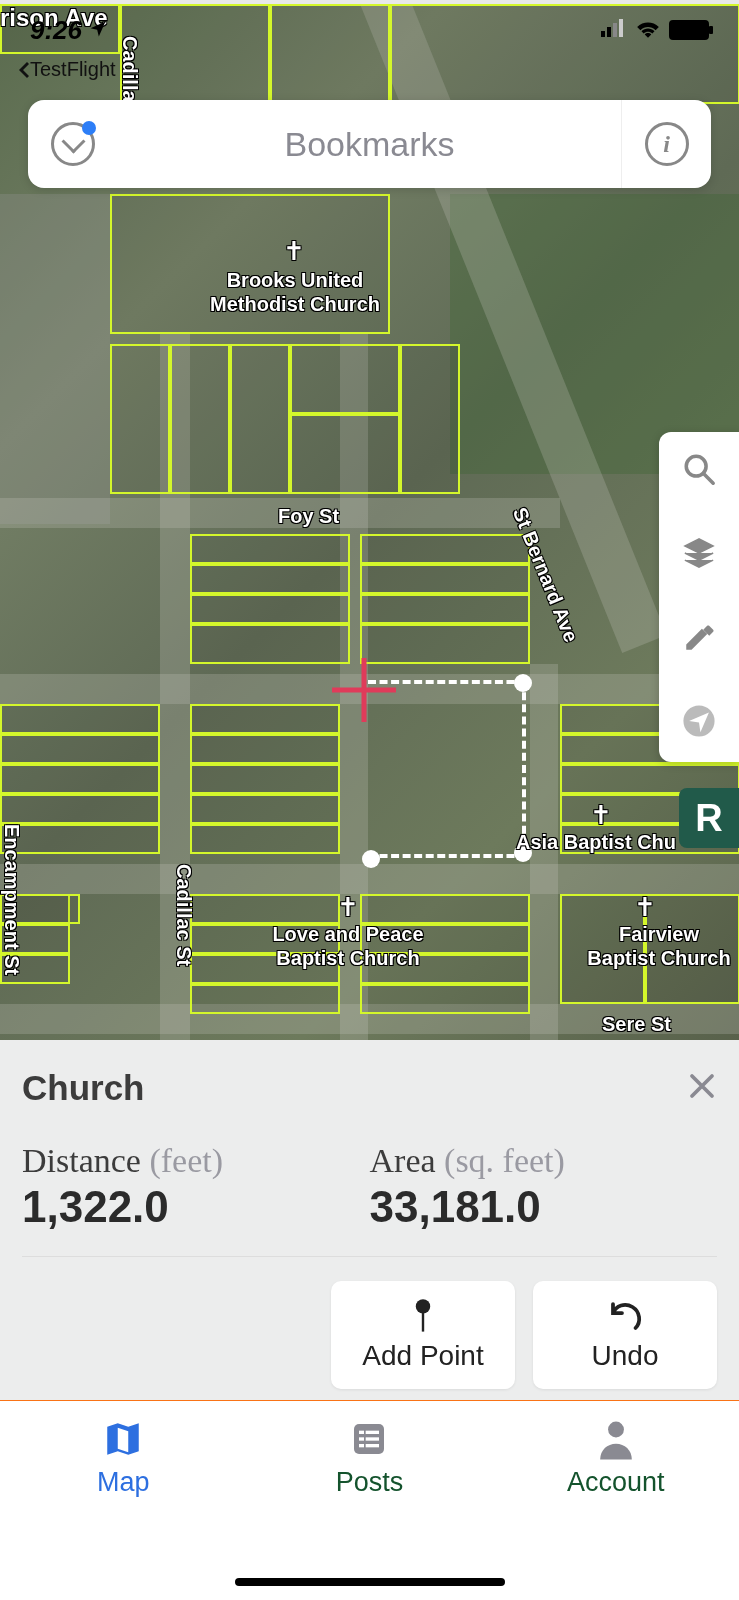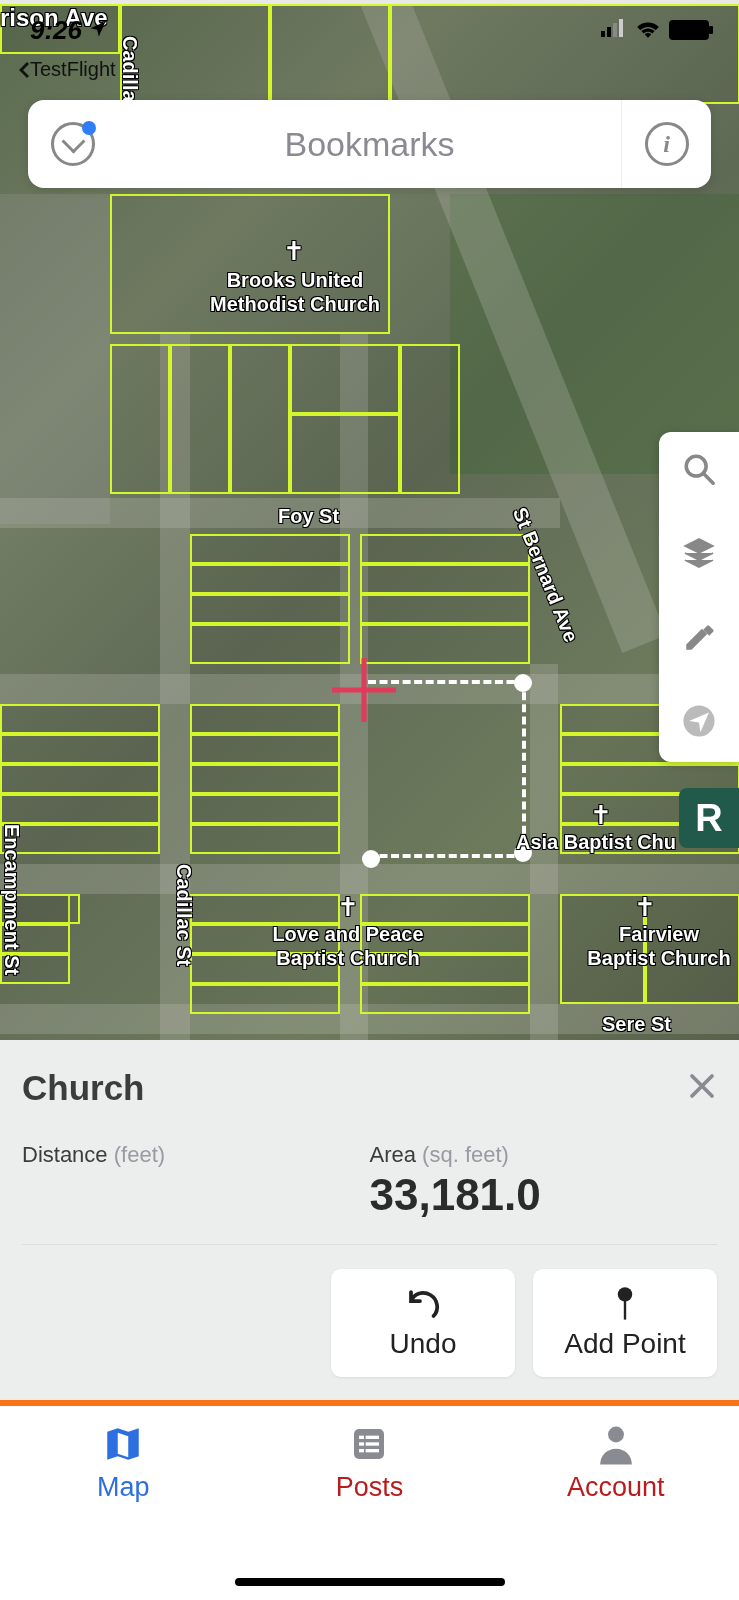--- a/index.html
+++ b/index.html
@@ -49,34 +49,34 @@
   .side-tools .tool { color:#888; }
   .r-badge { position:absolute; right:0; top:788px; width:60px; height:60px; background:#215a4a; color:#fff; font-size:38px; font-weight:700; display:flex; align-items:center; justify-content:center; border-top-left-radius:8px; border-bottom-left-radius:8px; z-index:40;}
 
   
   .measure-panel { position:absolute; top:1040px; left:0; right:0; background:#eceded; padding: 28px 22px 18px; }
   .measure-head { display:flex; align-items:center; justify-content:space-between; }
   .measure-title { font-size:35px; font-weight:600; color:#3c3c3c; }
   .measure-close { font-size:38px; color:#8a8a92; font-weight:300; line-height:1; }
   .measure-stats { display:flex; margin-top:34px; padding-bottom:24px; border-bottom:1px solid #ddd;}
   .stat { flex:1; }
-  .stat-label { font-size:22px; color:#3c3c3c; font-weight:500; }
+  .stat-label { font-size:34px; color:#3c3c3c; font-weight:500;font-family:Liberation Serif, serif; }
   .stat-unit { color:#9a9aa2; font-weight:400; }
   .stat-value { font-size:44px; font-weight:700; color:#2b2b2b; margin-top:2px; }
   .measure-actions { display:flex; justify-content:flex-end; gap:18px; padding:24px 0 12px; }
   .action-btn { background:#fff; border-radius:10px; width:184px; height:108px; display:flex; flex-direction:column; align-items:center; justify-content:center; gap:6px; box-shadow:0 1px 3px rgba(0,0,0,0.08);}
   .action-btn .lbl { font-size:28px; color:#222; font-weight:500;}
 
   
-  .tabbar { position:absolute; bottom:0; left:0; right:0; height:200px; background:#fff; border-top:6px solid #f97316; display:flex; padding-top:16px;}
+  .tabbar { position:absolute; bottom:0; left:0; right:0; height:200px; background:#fff; border-top:1px solid #f97316; display:flex; padding-top:16px;}
   .tab { flex:1; display:flex; flex-direction:column; align-items:center; gap:6px; }
   .tab .ticon { height:44px; display:flex; align-items:center; justify-content:center;}
   .tab .tlabel { font-size:27px; font-weight:500; }
   .tab.active .tlabel { color:#2d6fe0; }
-  .tab.inactive .tlabel { color:#b91c1c; }
+  .tab.inactive .tlabel { color:#14532d; }
   .home-indicator { position:absolute; bottom:14px; left:50%; transform:translateX(-50%); width:270px; height:8px; background:#000; border-radius:5px;}
 </style>
 </head>
 <body>
 
 <div class="screen">
 
   <div class="map">
     <div class="map-grid">
 
@@ -247,39 +247,40 @@
       <div class="measure-title">Church</div>
       <div class="measure-close">
         <svg width="30" height="30" viewBox="0 0 24 24">
             <path stroke="#8a8a92" stroke-width="3" stroke-linecap="round" d="M4 4l16 16M20 4L4 20"></path>
           </svg>
       </div>
     </div>
     <div class="measure-stats">
       <div class="stat">
         <div class="stat-label"><span>Distance</span> <span class="stat-unit">(feet)</span></div>
+        <div class="stat-value">1,322.0</div>
       </div>
       <div class="stat">
         <div class="stat-label"><span>Area</span> <span class="stat-unit">(sq. feet)</span></div>
         <div class="stat-value">33,181.0</div>
       </div>
     </div>
     <div class="measure-actions">
-      <div class="action-btn">
-        <svg width="36" height="36" viewBox="0 0 24 24">
-            <path fill="none" stroke="#222" stroke-width="2.5" stroke-linecap="round" d="M4 4v6h6M4 10c2-5 8-7 13-4s6 10 2 14"></path>
-          </svg>
-        <span class="lbl">Undo</span>
-      </div>
       <div class="action-btn">
         <svg width="30" height="36" viewBox="0 0 24 30">
             <circle cx="12" cy="7" r="6" fill="#222"></circle>
             <rect x="11" y="12" width="2" height="16" fill="#222"></rect>
           </svg>
         <span class="lbl">Add Point</span>
+      </div>
+      <div class="action-btn">
+        <svg width="36" height="36" viewBox="0 0 24 24">
+            <path fill="none" stroke="#222" stroke-width="2.5" stroke-linecap="round" d="M4 4v6h6M4 10c2-5 8-7 13-4s6 10 2 14"></path>
+          </svg>
+        <span class="lbl">Undo</span>
       </div>
     </div>
   </div>
 
   <div class="tabbar">
     <div class="tab active">
       <div class="ticon">
         <svg width="42" height="42" viewBox="0 0 24 24">
             <path fill="#2d6fe0" d="M9 3L3 5v16l6-2 6 2 6-2V3l-6 2-6-2zm0 2.5l6 2v12l-6-2z"></path>
           </svg>

